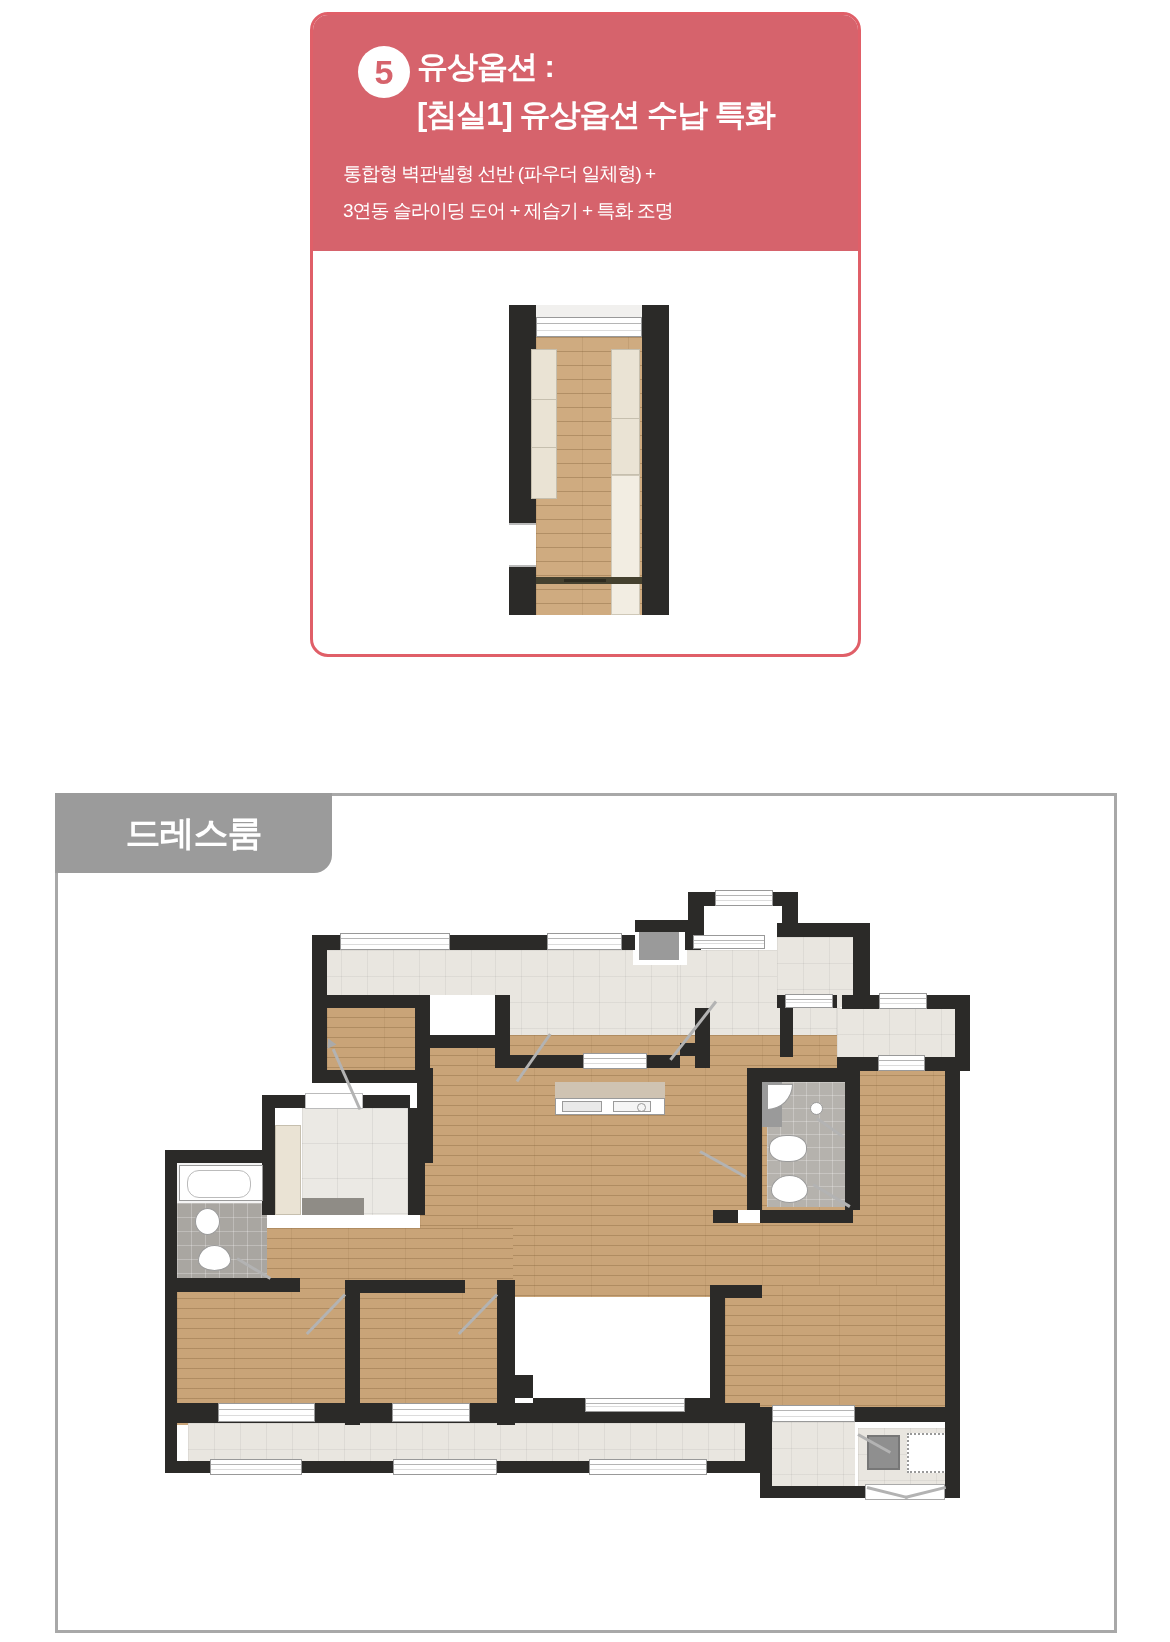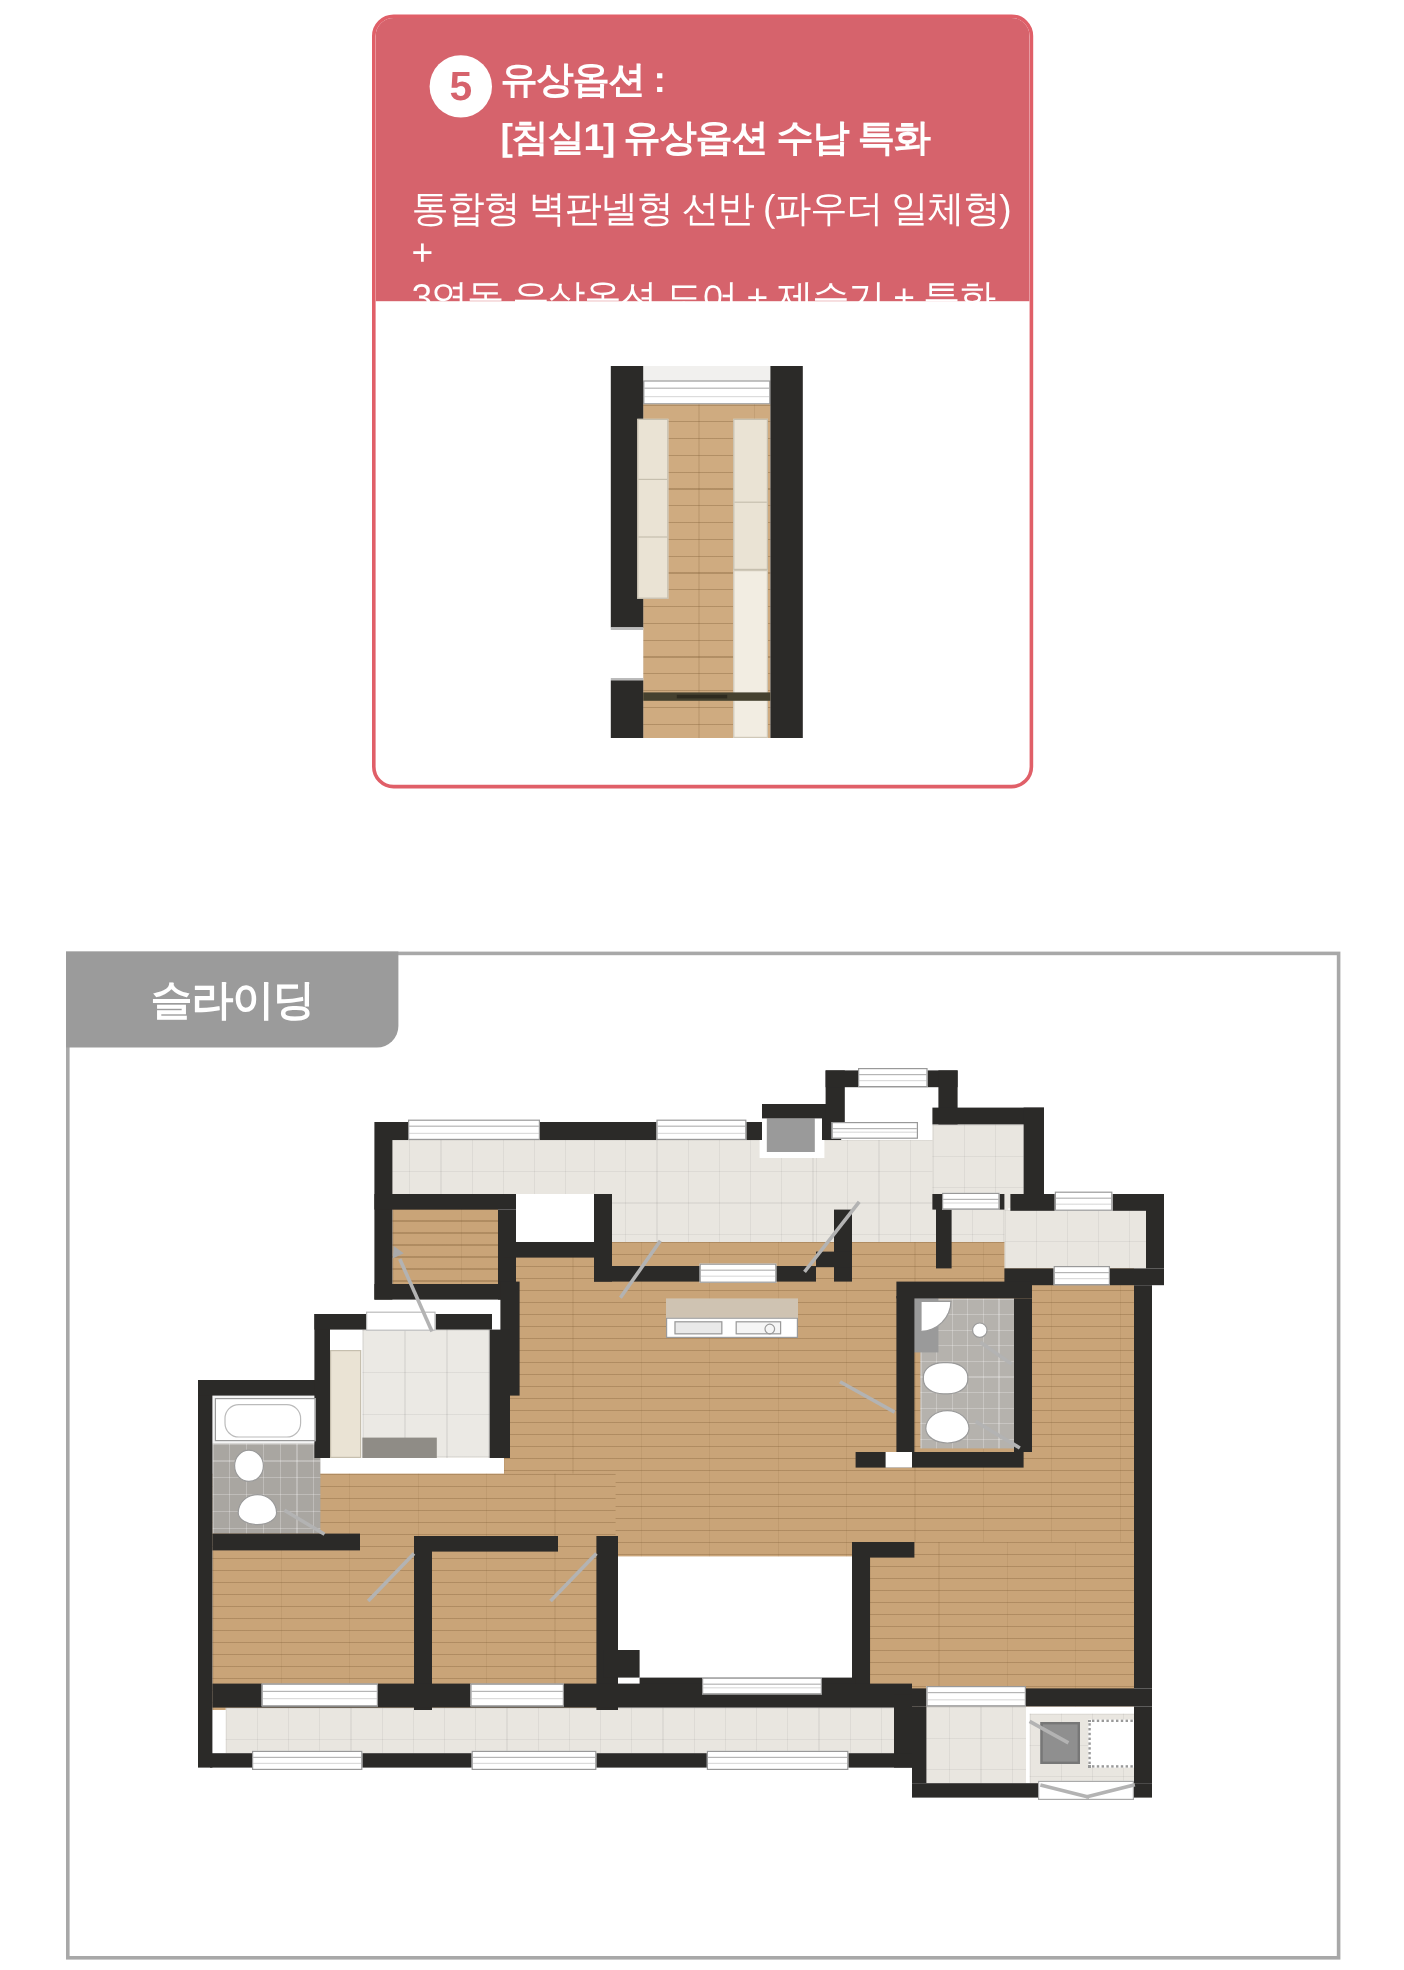--- a/index.html
+++ b/index.html
@@ -7,21 +7,21 @@
         font-family:"Liberation Sans","DejaVu Sans",sans-serif;}
   .abs{position:absolute;}
   
   #option-card{left:310px;top:12px;width:551px;height:645px;border:3px solid var(--card-border,#e05f68);
                border-radius:18px;background:#fff;overflow:hidden;box-sizing:border-box;}
   #card-header{left:0;top:0;width:100%;height:236px;background:var(--card-red,#d6636c);}
   #badge{left:45px;top:31px;width:52px;height:52px;border-radius:50%;background:#fff;
          display:flex;align-items:center;justify-content:center;
          font-size:34px;font-weight:bold;color:var(--card-red,#d6636c);}
   #card-title{left:104px;top:28px;width:430px;color:#fff;font-size:31px;font-weight:bold;line-height:48px;letter-spacing:-1px;}
-  #card-desc{left:30px;top:140px;width:505px;color:#fff;font-size:31px;line-height:37px;letter-spacing:-1px;}
+  #card-desc{left:30px;top:140px;width:505px;color:#fff;font-size:19px;line-height:37px;letter-spacing:-1px;}
   
   #section-box{left:55px;top:793px;width:1062px;height:840px;border:3px solid var(--box-border,#a8a8a8);box-sizing:border-box;background:#fff;}
   #section-tab{left:55px;top:793px;width:277px;height:80px;background:var(--tab-gray,#9b9b9b);
                border-radius:0 0 18px 0;display:flex;align-items:center;justify-content:center;
                color:#fff;font-size:35px;font-weight:bold;letter-spacing:-1px;}
   
   .wall{background:var(--wall,#2b2a28);}
   .wood{background:#c9a478;background-image:
         repeating-linear-gradient(to bottom,rgba(109,77,38,.28) 0 1px,transparent 1px 10px),
         repeating-linear-gradient(to right,rgba(109,77,38,.10) 0 1px,transparent 1px 57px);}
@@ -57,42 +57,42 @@
     <div class="abs" id="card-header"></div>
     <div class="abs" id="badge">
       <span>5</span>
     </div>
     <div class="abs" id="card-title">
       <div>유상옵션 :</div>
       <div>[침실1] 유상옵션 수납 특화</div>
     </div>
     <div class="abs" id="card-desc">
       <div>통합형 벽판넬형 선반 (파우더 일체형) +</div>
-      <div>3연동 유상옵션 도어 + 제습기 + 특화 조명</div>
+      <div>3연동 슬라이딩 도어 + 제습기 + 특화 조명</div>
     </div>
 
     <div class="abs" style="left:196px;top:290px;width:160px;height:310px">
       <div class="abs" style="left:27px;top:0;width:106px;height:14px;background:#f1f0ee"></div>
       <div class="abs win" style="left:27px;top:12px;width:106px;height:20px"></div>
       <div class="abs woodm" style="left:27px;top:32px;width:106px;height:278px"></div>
       <div class="abs wall" style="left:0;top:0;width:27px;height:218px"></div>
       <div class="abs" style="left:0;top:218px;width:27px;height:44px;background:#fff;border-top:2px solid #bbb;border-bottom:2px solid #bbb;box-sizing:border-box"></div>
       <div class="abs wall" style="left:0;top:262px;width:27px;height:48px"></div>
       <div class="abs wall" style="left:133px;top:0;width:27px;height:310px"></div>
       <div class="abs cream" style="left:22px;top:44px;width:26px;height:150px;background-image:linear-gradient(#c6bfae,#c6bfae),linear-gradient(#c6bfae,#c6bfae);background-size:100% 1px,100% 1px;background-position:0 33%,0 66%;background-repeat:no-repeat"></div>
       <div class="abs cream" style="left:102px;top:44px;width:29px;height:126px;background-image:linear-gradient(#c6bfae,#c6bfae);background-size:100% 1px;background-position:0 55%;background-repeat:no-repeat"></div>
       <div class="abs" style="left:102px;top:170px;width:29px;height:140px;background:#f2ede2;border:1px solid #cfc8b8;box-sizing:border-box"></div>
       <div class="abs" style="left:27px;top:272px;width:106px;height:7px;background:#45412f"></div>
       <div class="abs" style="left:55px;top:274px;width:42px;height:3px;background:#2e2b1f"></div>
     </div>
   </div>
 
   <div class="abs" id="section-box"></div>
   <div class="abs" id="section-tab">
-    <span>슬라이딩</span>
+    <span>드레스룸</span>
   </div>
 
   <div class="abs" style="left:165px;top:875px;width:805px;height:625px">
 
     <div class="abs tile" style="left:150px;top:75px;width:180px;height:45px"></div>
     <div class="abs tile" style="left:330px;top:75px;width:185px;height:105px"></div>
     <div class="abs tile" style="left:515px;top:75px;width:160px;height:107px"></div>
     <div class="abs wood" style="left:255px;top:160px;width:525px;height:262px"></div>
     <div class="abs tile" style="left:612px;top:62px;width:76px;height:70px"></div>
     <div class="abs tile" style="left:672px;top:133px;width:120px;height:49px"></div>

